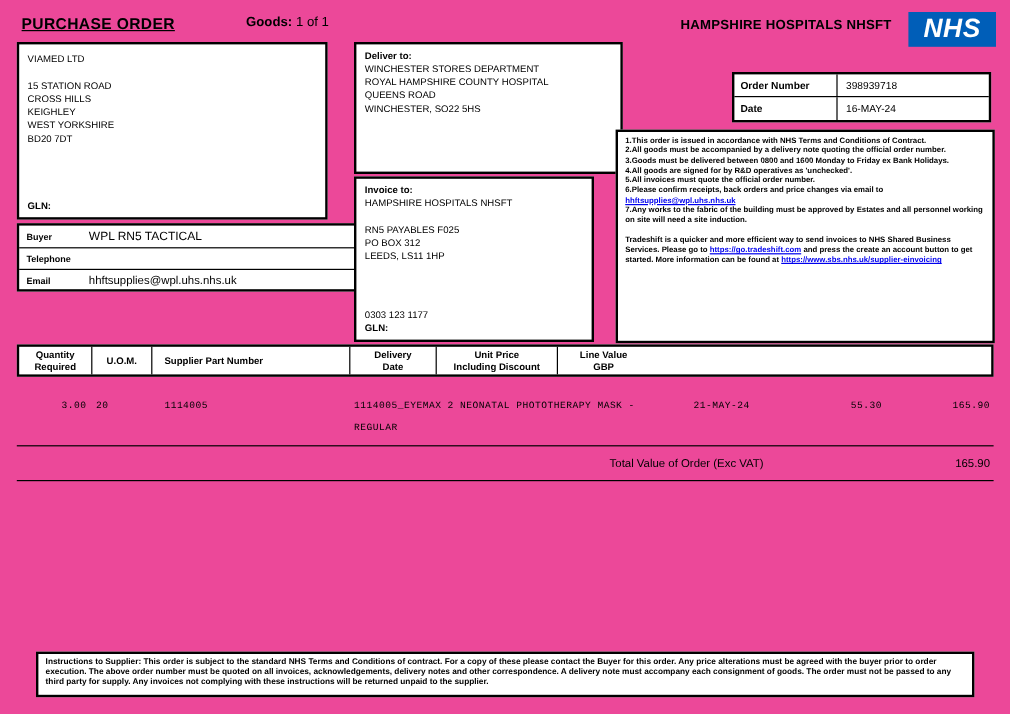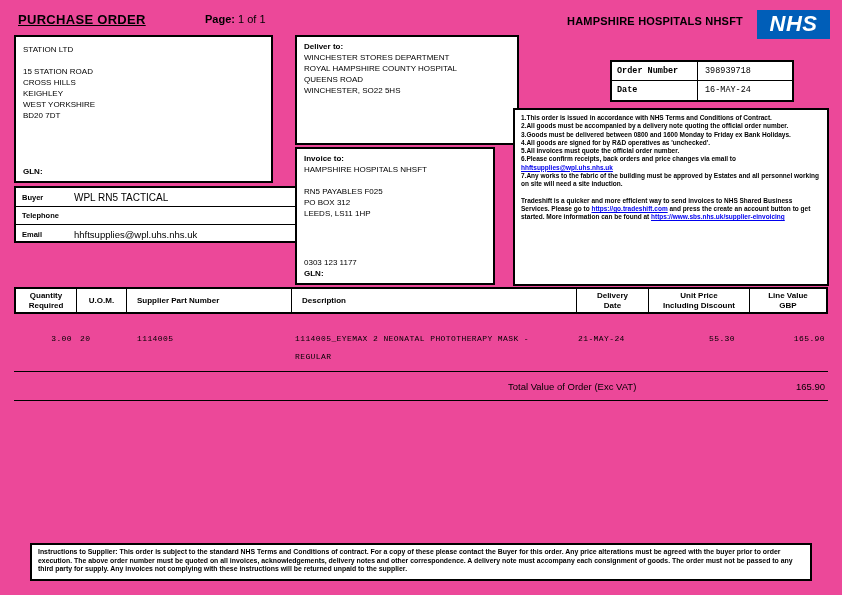--- a/index.html
+++ b/index.html
@@ -42,21 +42,21 @@
   .ward-box { left:14px; top:247px; width:259px; height:38px; padding:6px 8px; font-size:9.5px; }
 
   
   .deliver-box { left:295px; top:35px; width:224px; height:110px; padding:4px 7px; font-size:8px; line-height:11px; }
   .invoice-box { left:295px; top:147px; width:200px; height:138px; padding:4px 7px; font-size:8px; line-height:11px; }
   .invoice-bottom { position:absolute; left:7px; bottom:4px; line-height:11px; }
   .invoice-bottom .gln { font-weight:bold; }
   .invoice-lines { margin-top:11px; }
 
   
-  .order-box { left:610px; top:60px; width:184px;font-family:Liberation Mono, monospace; }
+  .order-box { left:610px; top:60px; width:216px; }
   .order-row { display:flex; height:19px; border-bottom:1px solid #000; }
   .order-row:last-child { border-bottom:none; }
   .order-row .lbl { width:86px; border-right:1px solid #000; font-size:8.5px; font-weight:bold; padding:4px 0 0 5px; flex:none; }
   .order-row .val { font-size:8.5px; padding:4px 0 0 7px; }
 
   
   .terms-box { left:513px; top:108px; width:316px; height:178px; padding:4px 6px; font-size:6.5px; line-height:8.3px; font-weight:bold; }
   .terms-box .link { color:#0000EE; text-decoration:underline; cursor:pointer; }
   .tradeshift { margin-top:8px; }
 
@@ -92,28 +92,28 @@
   
   .footer-box { left:30px; top:543px; width:782px; height:38px; padding:3px 6px; font-size:6.9px; line-height:8.7px; font-weight:bold; }
 </style>
 </head>
 <body>
 
 <div class="page">
 
   <div class="abs po-title">PURCHASE ORDER</div>
   <div class="abs page-info">
-    <span class="lbl">Page:</span>
+    <span class="lbl">Goods:</span>
     <span>1 of 1</span>
   </div>
   <div class="abs trust-name">HAMPSHIRE HOSPITALS NHSFT</div>
   <div class="abs nhs-logo" style="background: rgb(0, 94, 184);">NHS</div>
 
   <div class="box supplier-box">
-    <div class="supplier-name">STATION LTD</div>
+    <div class="supplier-name">VIAMED LTD</div>
     <div class="supplier-addr">
       <div>15 STATION ROAD</div>
       <div>CROSS HILLS</div>
       <div>KEIGHLEY</div>
       <div>WEST YORKSHIRE</div>
       <div>BD20 7DT</div>
     </div>
     <div class="supplier-gln">GLN:</div>
   </div>
 
@@ -183,21 +183,20 @@
       <span>and press the create an account button to get started.  More information can be found at</span>
       <span class="link" style="color: rgb(0, 0, 238);">https://www.sbs.nhs.uk/supplier-einvoicing</span>
     </div>
   </div>
 
   <div class="box items-header">
     <div class="hcell c-qty">Quantity
 Required</div>
     <div class="hcell c-uom">U.O.M.</div>
     <div class="hcell c-part left">Supplier Part Number</div>
-    <div class="hcell c-desc left">Description</div>
     <div class="hcell c-del">Delivery
 Date</div>
     <div class="hcell c-unit">Unit Price
 Including Discount</div>
     <div class="hcell c-line">Line Value
 GBP</div>
   </div>
 
   <div class="abs mono r-qty">3.00</div>
   <div class="abs mono r-uom">20</div>

